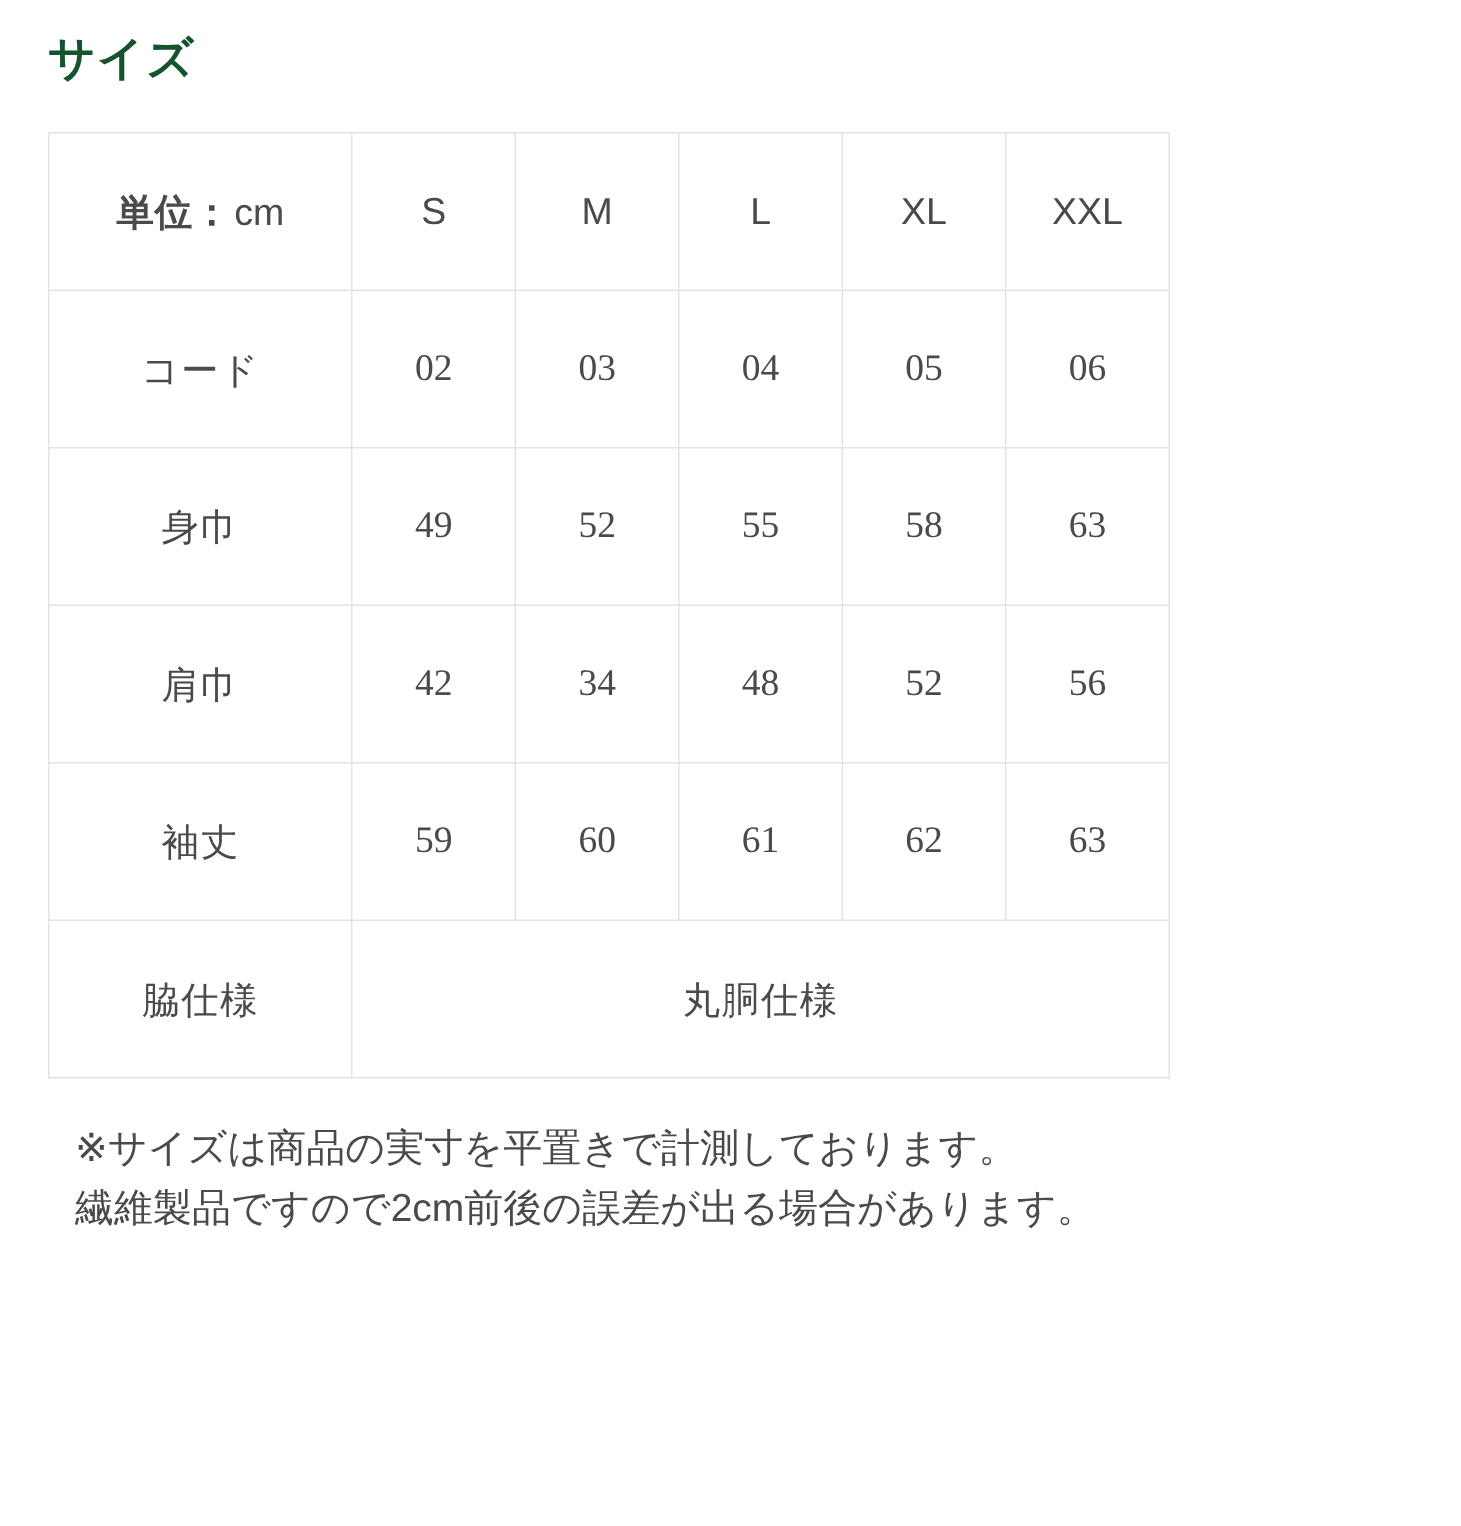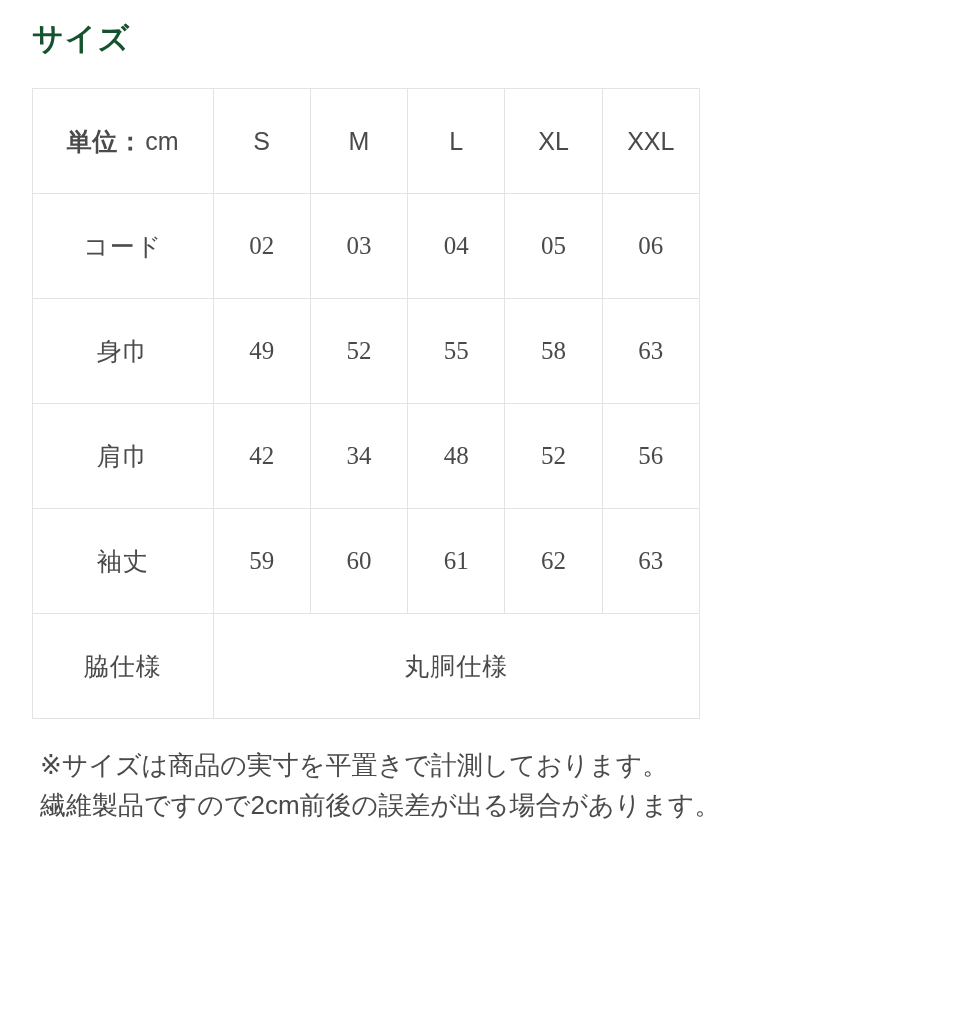--- a/index.html
+++ b/index.html
@@ -22,21 +22,21 @@
   }
   .page-title {
     font-size: 31px;
     font-weight: bold;
     color: #14532d;
     letter-spacing: 1px;
     margin: 0 0 28px 2px;
   }
   table.size-table {
     border-collapse: collapse;
-    width: 668px;
+    width: 748px;
     table-layout: fixed;
     margin-left: 2px;
   }
   table.size-table td,
   table.size-table th {
     border: 1px solid #e3e3e3;
     text-align: center;
     vertical-align: middle;
     font-weight: normal;
     color: #4a4a4a;
@@ -74,21 +74,21 @@
     font-family: Liberation Serif, serif;
   }
   .span-cell {
     font-size: 25px;
     color: #4a4a4a;
     letter-spacing: 1px;
     margin-left: 18px;
   }
   .notes {
     margin-top: 26px;
-    margin-left: 10px;
+    margin-left: 20px;
     font-size: 26px;
     line-height: 1.55;
     color: #4a4a4a;
   }
   .notes div { white-space: nowrap; }
 </style>
 </head>
 <body>
 
 <div class="page">

